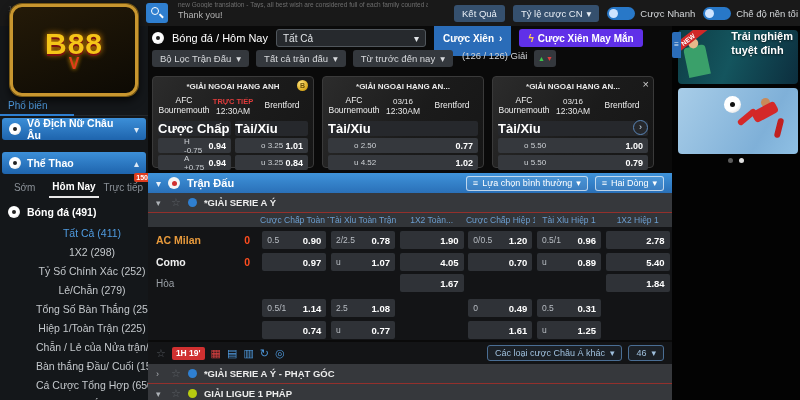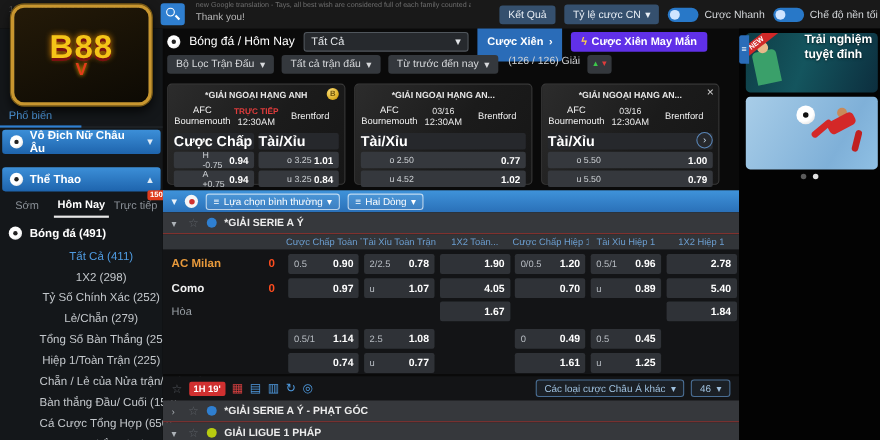--- a/index.html
+++ b/index.html
@@ -357,20 +357,21 @@
               <span class="lbl">u  5.50</span>
               <span class="prc">0.79</span>
             </div>
           </div>
       </div>
     </div>
 
     <div class="secbar">
       <span class="chev">▾</span>
       <span class="liveicon"></span>
+      <span class="txt">Trận Đấu</span>
       <div class="sec-btn">
         <span>≡</span>
         <span>Lựa chọn bình thường</span>
         <span>▾</span>
       </div>
       <div class="sec-btn">
         <span>≡</span>
         <span>Hai Dòng</span>
         <span>▾</span>
       </div>
@@ -477,21 +478,21 @@
             <span class="lbl">2.5</span>
             <span class="prc">1.08</span>
           </div>
         <div></div>
         <div class="ocell">
             <span class="lbl">0</span>
             <span class="prc">0.49</span>
           </div>
         <div class="ocell">
             <span class="lbl">0.5</span>
-            <span class="prc">0.45</span>
+            <span class="prc">0.31</span>
           </div>
         <div></div>
       </div>
       <div class="trow">
         <div class="teamcell"></div>
         <div class="ocell">
             <span class="lbl"></span>
             <span class="prc">0.74</span>
           </div>
         <div class="ocell">

